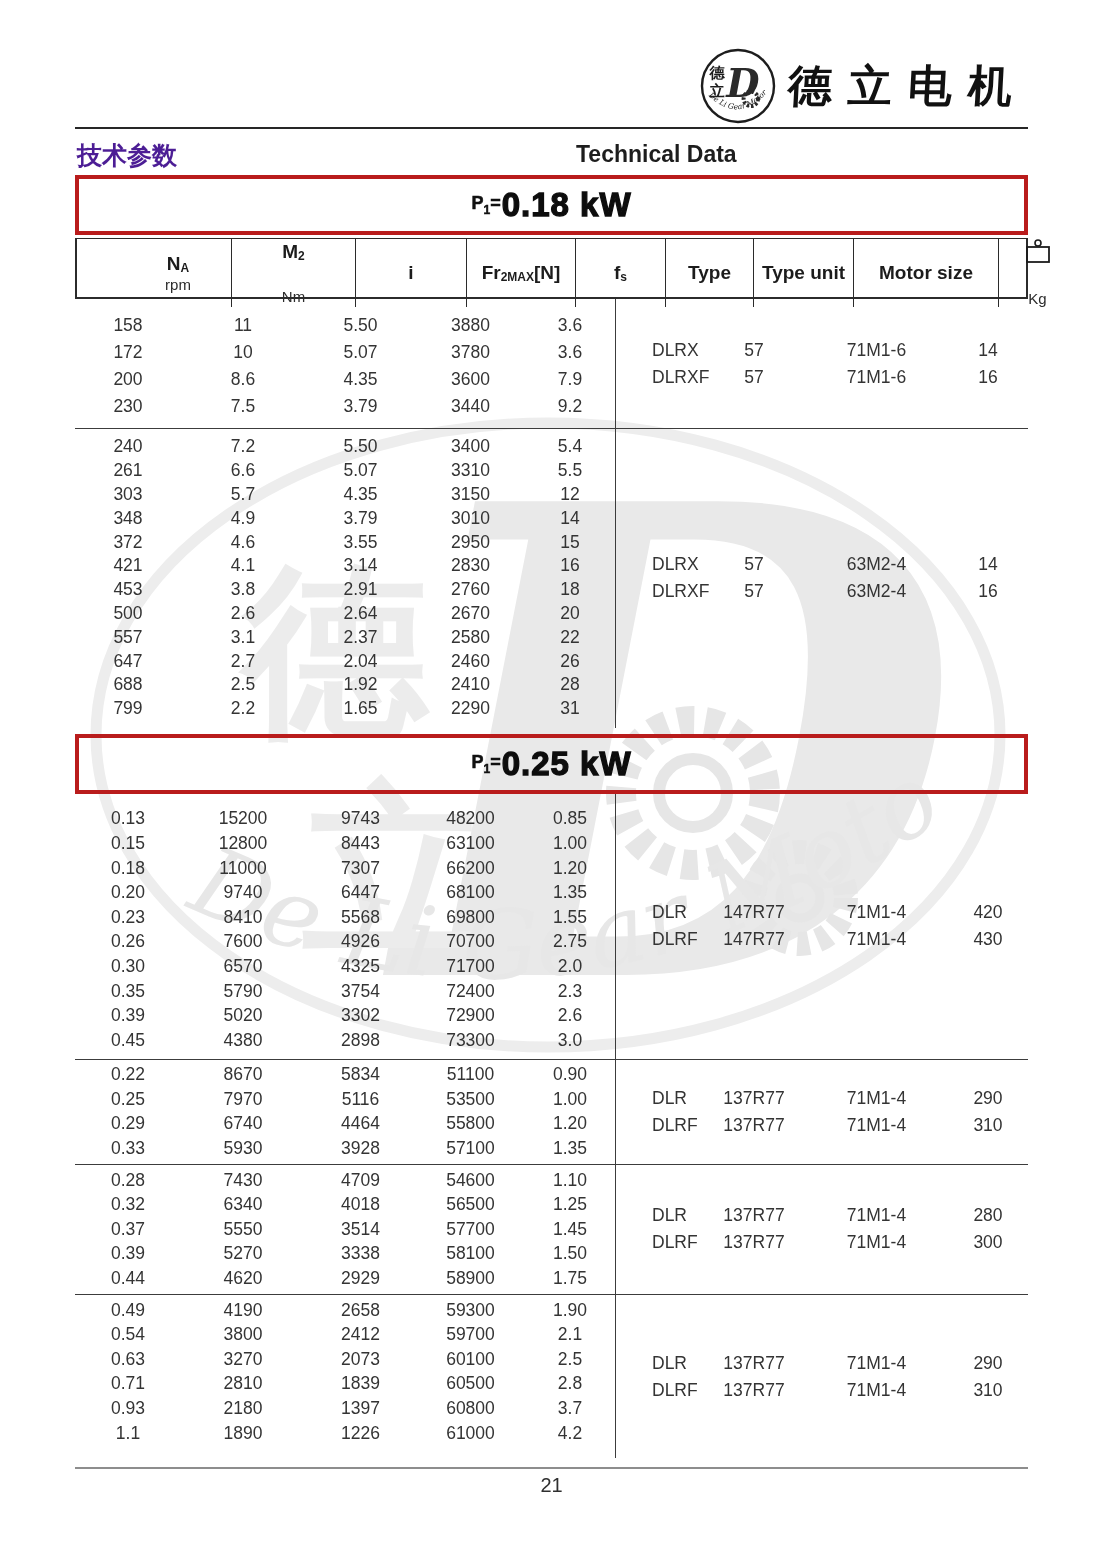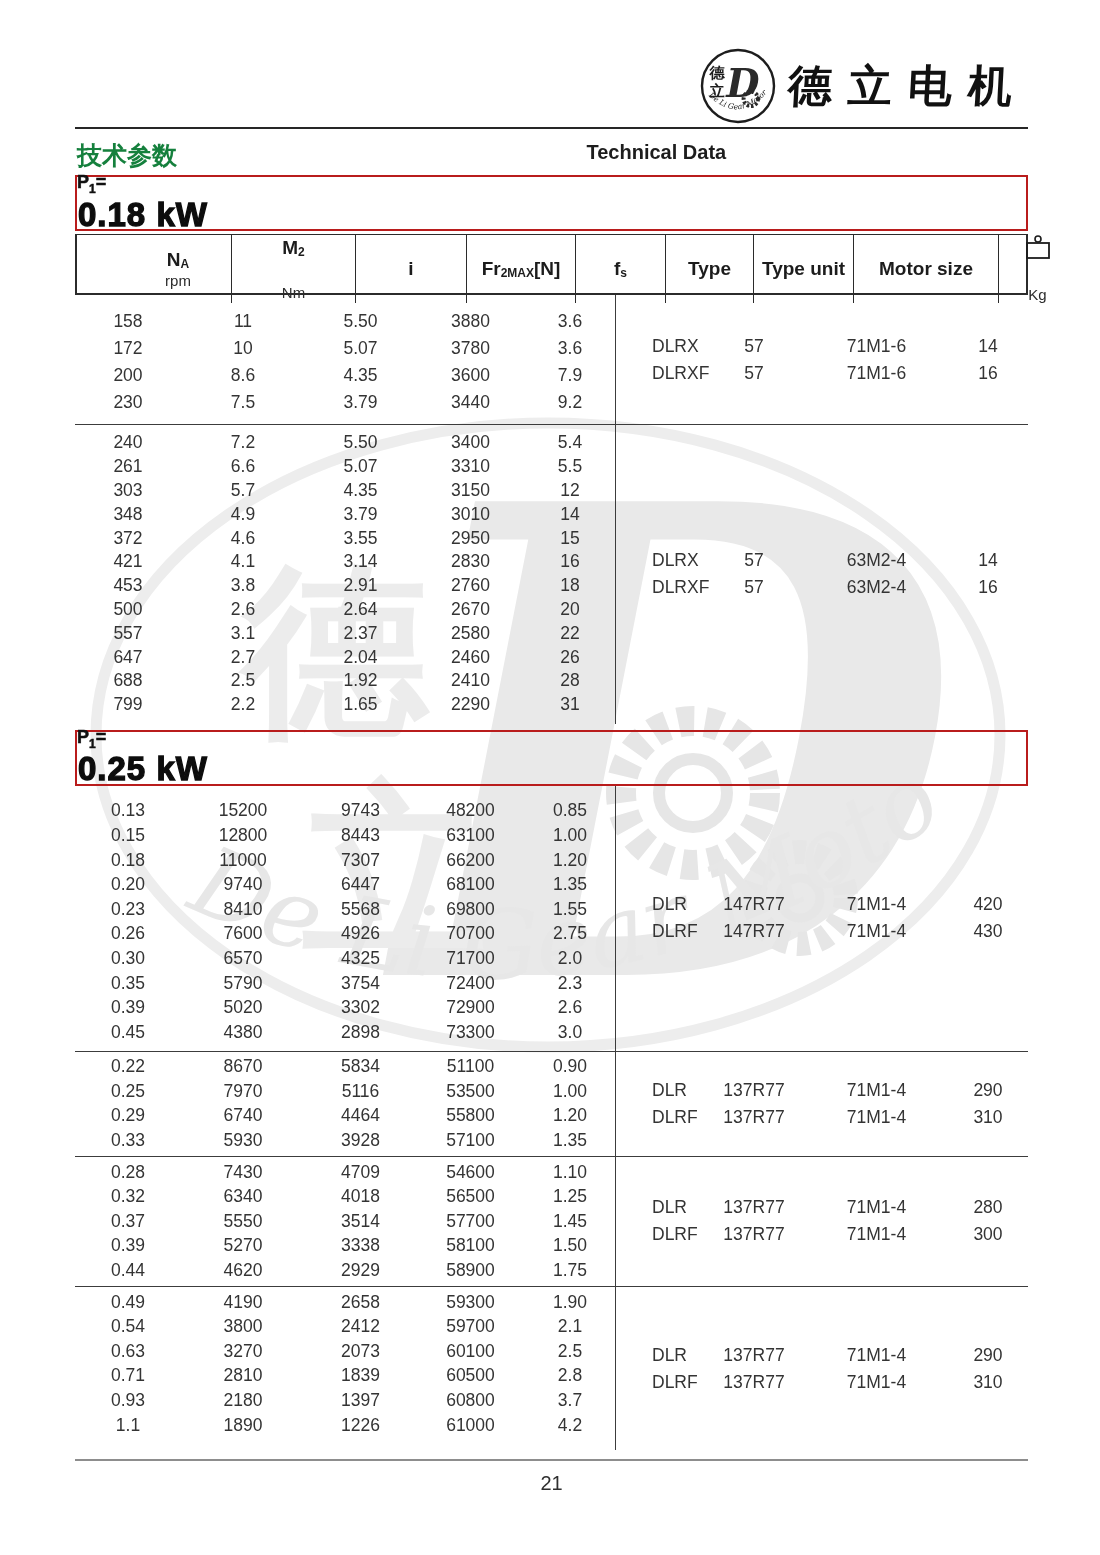--- a/index.html
+++ b/index.html
@@ -12,28 +12,27 @@
 
   
   .brandrow{display:flex;justify-content:flex-end;align-items:center;gap:10px;padding-top:46px;height:80px;}
   .brand-name{
     font-family:"DejaVu Serif","Liberation Serif",serif;
     font-size:44px;font-weight:bold;letter-spacing:16px;color:#111;line-height:1;
     transform:skewX(-3deg);white-space:nowrap;
   }
   .header-rule{border-top:2px solid #262626;margin-top:1px;}
   .titlerow{position:relative;height:42px;margin-top:4px;}
-  .title-cn{position:absolute;left:2px;top:6px;font-size:25px;font-weight:bold;color:#15803d;}
-  .title-en{position:absolute;left:61%;top:8px;transform:translateX(-50%);font-size:20px;font-weight:bold;color:#1d1d1d;}
+  .title-cn{position:absolute;left:2px;top:6px;font-size:25px;font-weight:bold;color:#4c1d95;}
+  .title-en{position:absolute;left:61%;top:8px;transform:translateX(-50%);font-size:23px;font-weight:bold;color:#1d1d1d;}
 
   
   .banner{
-    border:2px solid #b91c1c;height:52px;display:flex;align-items:flex-start;justify-content:center;
+    border:4px solid #b91c1c;height:52px;display:flex;align-items:center;justify-content:center;
     background:transparent;
-    flex-direction:column;
   }
   .banner .p-small{font-size:18px;font-weight:bold;color:#111;-webkit-text-stroke:0.5px #111;}
   .banner .p-small sub{font-size:12px;}
   .banner .p-big{font-size:33px;font-weight:900;color:#0d0d0d;letter-spacing:1px;-webkit-text-stroke:1.3px #0d0d0d;margin-left:1px;}
   .banner2{margin-top:6px;}
 
   
   .header-row{
     display:grid;grid-template-columns:106px 124px 111px 109px 90px 88px 100px 145px 78px;
     border:2px solid #2b2b2b;border-top-width:1.5px;height:58px;margin-top:3px;background:transparent;padding-left:48px;
@@ -58,21 +57,21 @@
 
   .s0 .g0 .row{height:27px;}   .s0 .g0 .left{padding:13px 0 8px;}
   .s0 .g1 .row{height:23.8px;} .s0 .g1 .left{padding:6px 0 7px;}
   .s1 .row{height:24.6px;}
   .s1 .g0 .left{padding:13px 0 6px;}
   .s1 .g1 .left,.s1 .g2 .left{padding:3px 0;}
   .s1 .g3 .left{padding:3px 0 13px;}
 
   
   .footer-rule{border-top:2.5px solid #8d8d8d;margin-top:9px;}
-  .pageno{text-align:center;font-size:20px;color:#2f2f2f;margin-top:11px;}
+  .pageno{text-align:center;font-size:20px;color:#2f2f2f;margin-top:5px;}
 
   .wm-serif{font-family:"DejaVu Serif","Liberation Serif",serif;}
 </style>
 </head>
 <body>
 
 <div class="page">
 
   <svg class="watermark" width="1100" height="1555" viewBox="0 0 1100 1555">
     <ellipse cx="548" cy="735" rx="452" ry="312" fill="none" stroke="#ededed" stroke-width="11"></ellipse>

